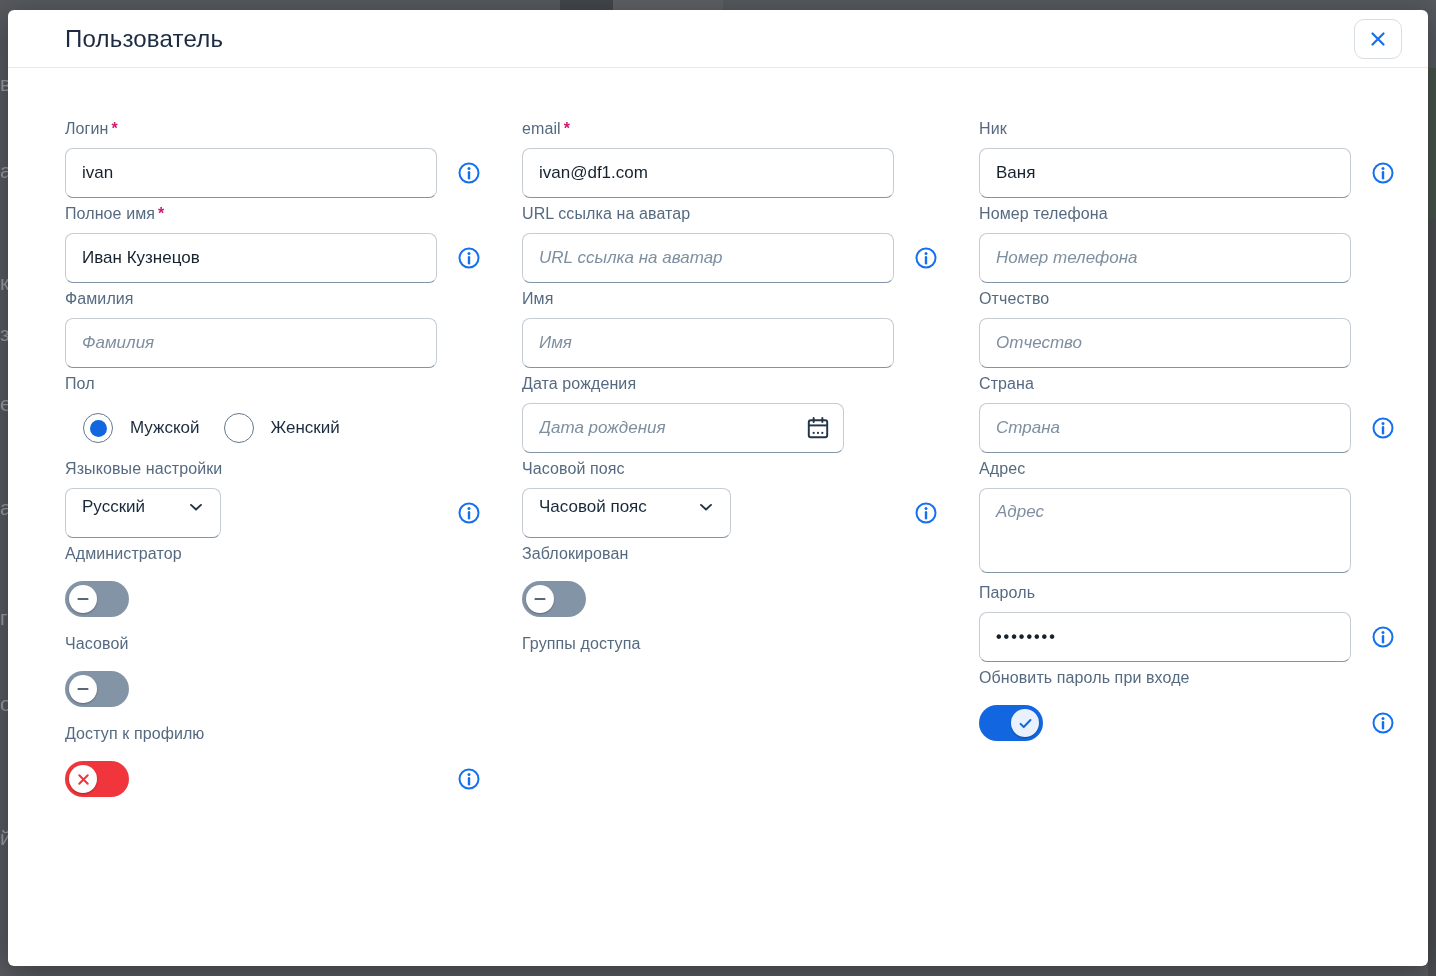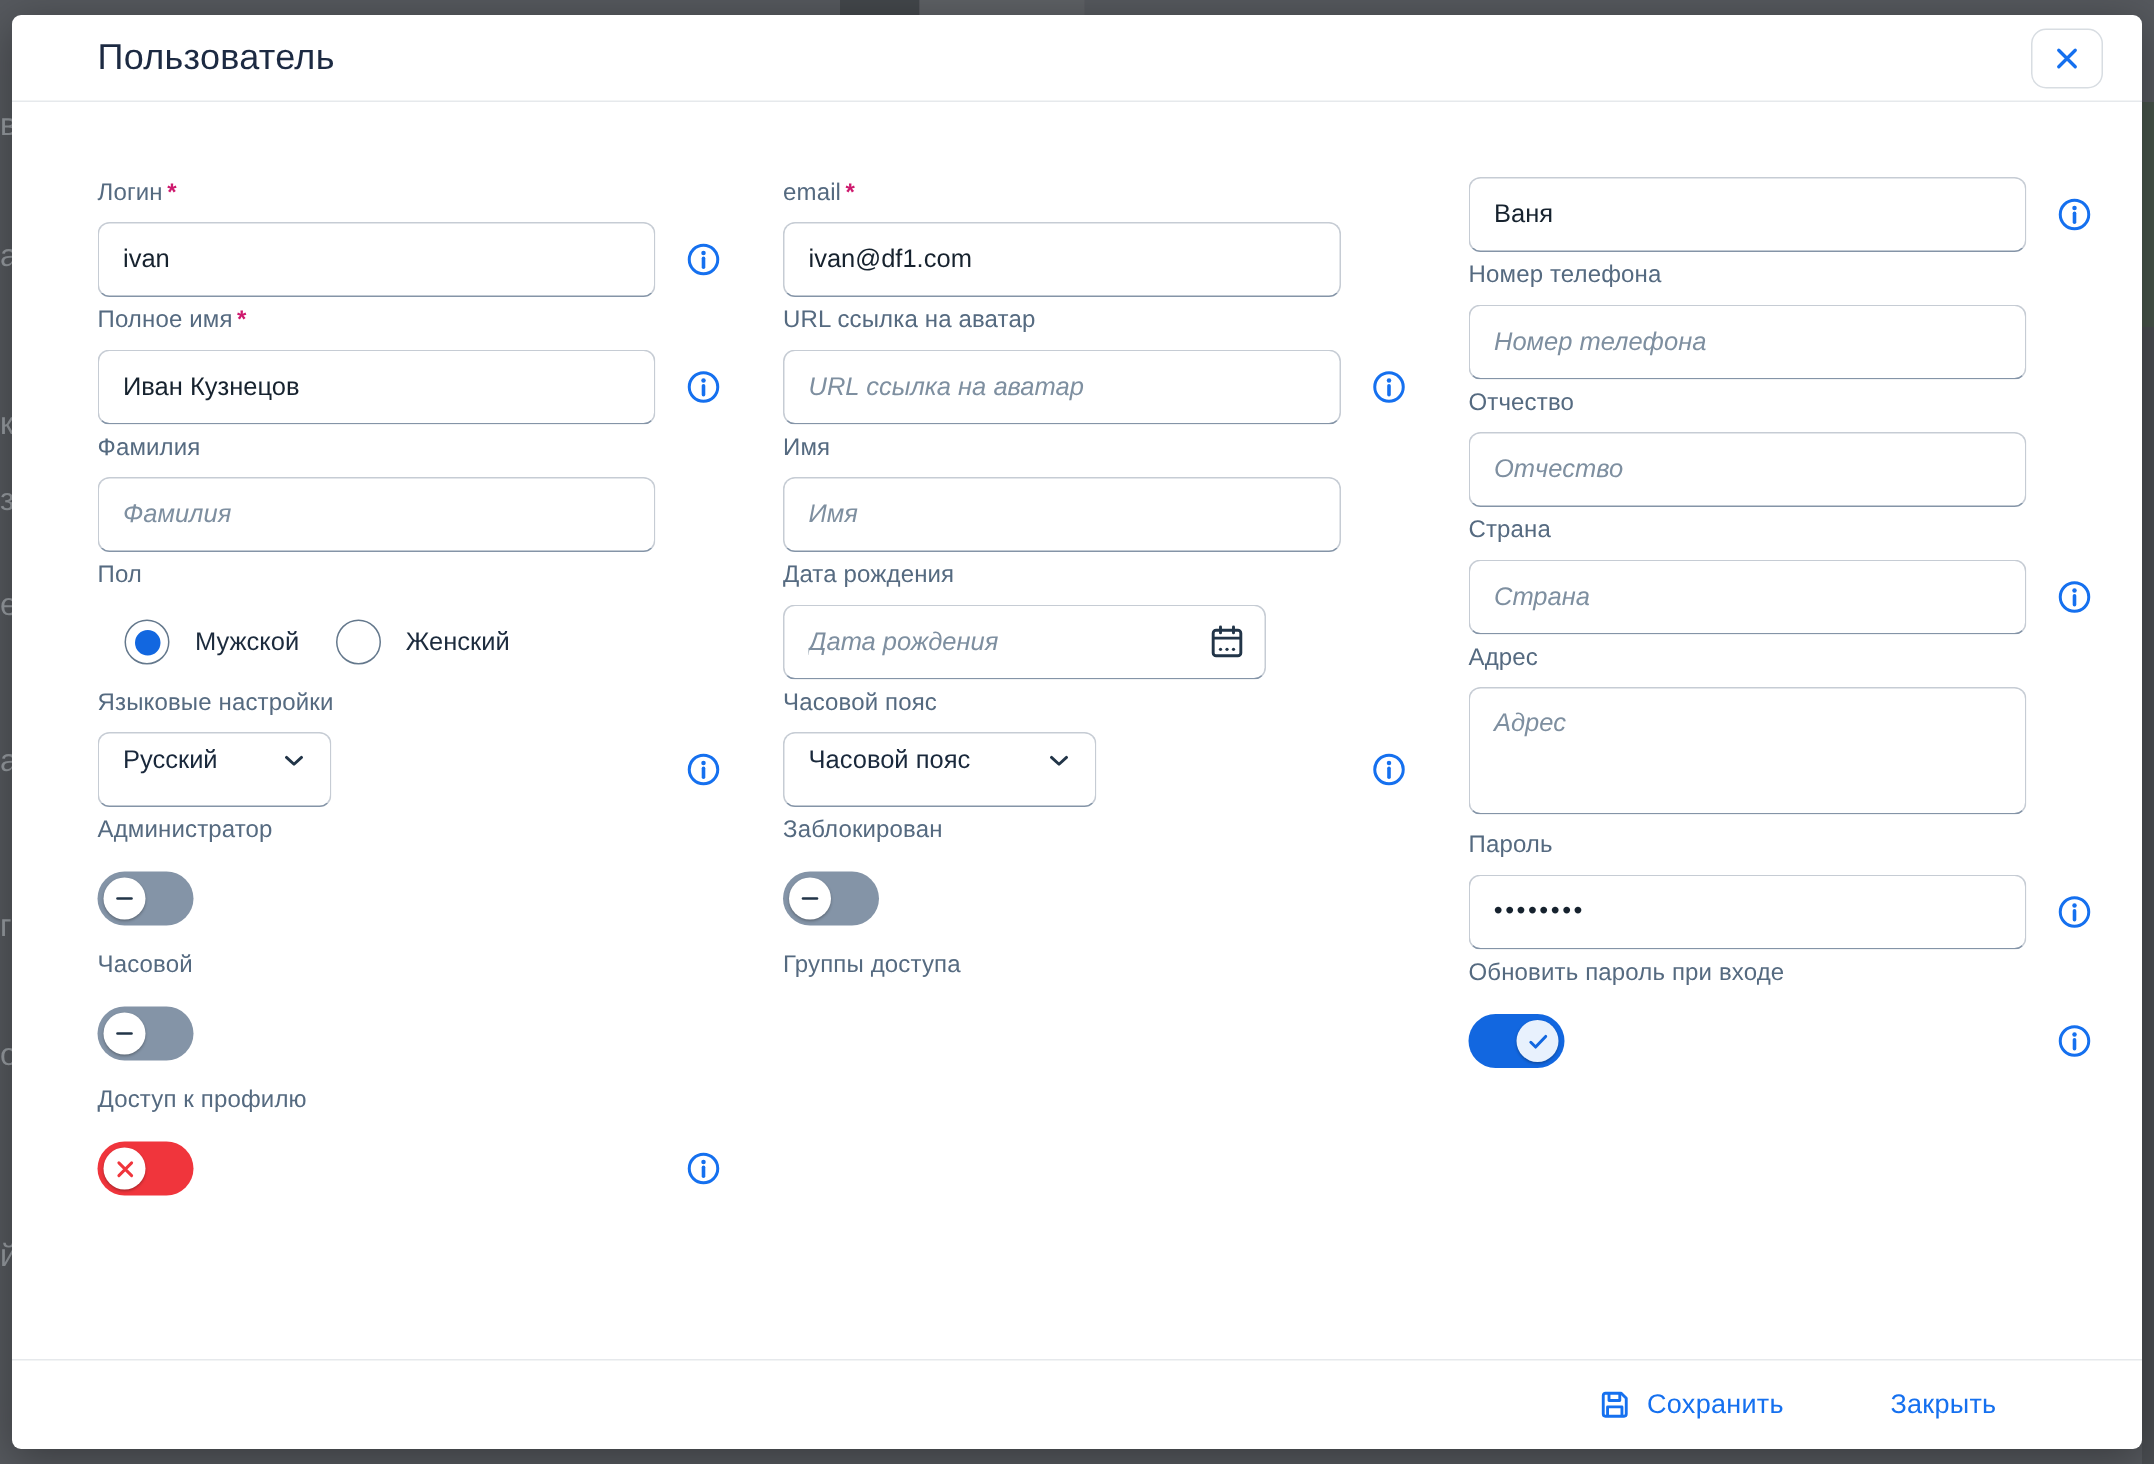--- a/index.html
+++ b/index.html
@@ -402,20 +402,23 @@
         <div class="field-label">
           <span>Группы доступа</span>
         </div>
       </div>
 
     </div>
 
     <div class="col">
 
       <div class="field">
+        <div class="field-label">
+          <span>Ник</span>
+        </div>
         <div class="control-wrap">
           <input class="input" type="text" value="Ваня" style="">
           <span class="info-icon">
             <svg width="24" height="24" viewBox="0 0 24 24">
                 <circle cx="12" cy="12" r="9.5" fill="none" stroke="#1570ef" stroke-width="2"></circle>
                 <circle cx="12" cy="7.6" r="1.5" fill="#1570ef"></circle>
                 <path d="M12 11.2 v6" stroke="#1570ef" stroke-width="2.4" stroke-linecap="round"></path>
               </svg>
           </span>
         </div>
@@ -498,29 +501,14 @@
                 <circle cx="12" cy="7.6" r="1.5" fill="#1570ef"></circle>
                 <path d="M12 11.2 v6" stroke="#1570ef" stroke-width="2.4" stroke-linecap="round"></path>
               </svg>
           </span>
         </div>
       </div>
 
     </div>
   </div>
 
-  <div class="modal-footer">
-    <button class="footer-btn">
-      <span style="display:flex">
-        <svg width="23" height="23" viewBox="0 0 24 24" fill="none">
-            <path d="M4 5.5 A1.5 1.5 0 0 1 5.5 4 H16.5 L20 7.5 V18.5 A1.5 1.5 0 0 1 18.5 20 H5.5 A1.5 1.5 0 0 1 4 18.5 Z" stroke="#1570ef" stroke-width="2" stroke-linejoin="round"></path>
-            <path d="M8 4 V9 H15.5 V4" stroke="#1570ef" stroke-width="2" stroke-linejoin="round"></path>
-            <path d="M7 20 V13.5 H17 V20" stroke="#1570ef" stroke-width="2" stroke-linejoin="round"></path>
-          </svg>
-      </span>
-      <span>Сохранить</span>
-    </button>
-    <button class="footer-btn">
-      <span>Закрыть</span>
-    </button>
-  </div>
 
 </div>
 
 </body></html>

